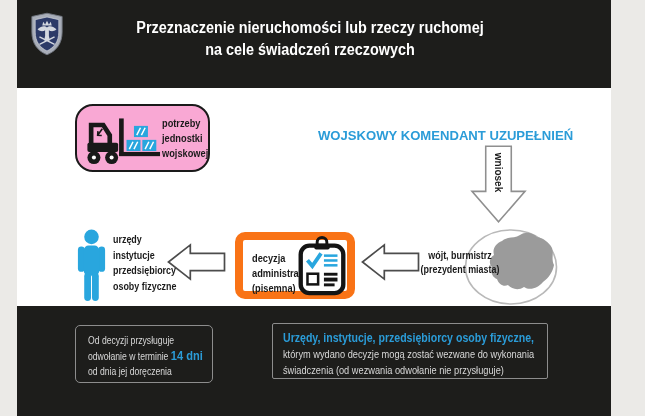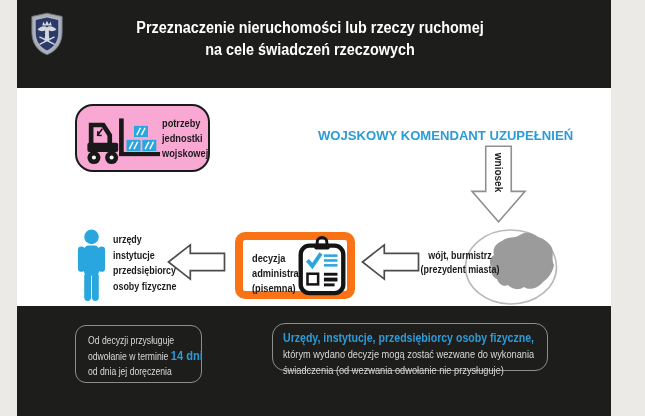--- a/index.html
+++ b/index.html
@@ -55,30 +55,30 @@
     border:8px solid #f97316;border-radius:10px;box-sizing:border-box;
   }
   .decision-box .box-label{position:absolute;left:9px;top:11px;}
   .clipboard{left:297px;top:236px;width:50px;height:60px;}
   .arrow-left-1{left:166px;top:243px;width:60px;height:38px;}
   .person{left:75px;top:228px;width:33px;height:74px;}
   .recipient-label{left:113px;top:232px;font-size:10.5px;font-weight:bold;line-height:15.5px;
     transform:scaleX(0.85);transform-origin:0 0;white-space:nowrap;}
 
   .appeal-box{
-    left:75px;top:325px;width:127px;height:58px;border:1.5px solid #8d8d8d;border-radius:11px;box-sizing:border-box;
+    left:75px;top:325px;width:138px;height:58px;border:1.5px solid #8d8d8d;border-radius:5px;box-sizing:border-box;
   }
   .appeal-text{position:absolute;left:12px;top:7px;width:160px;color:#d8d8d8;font-size:10.5px;
     transform:scaleX(0.82);transform-origin:0 0;white-space:nowrap;}
   .appeal-text .row{height:15px;line-height:15px;}
   .appeal-text .row.mid{height:16px;line-height:16px;}
   .hl{color:#2b9cd8;font-weight:bold;font-size:13.5px;}
 
   .duty-box{
-    left:272px;top:323px;width:276px;height:48px;border:1.5px solid #8d8d8d;border-radius:13px;box-sizing:border-box;
+    left:272px;top:323px;width:276px;height:56px;border:1.5px solid #8d8d8d;border-radius:2px;box-sizing:border-box;
   }
   .duty-text{position:absolute;left:10px;top:6px;width:300px;
     transform:scaleX(0.88);transform-origin:0 0;white-space:nowrap;}
   .duty-title{color:#2b9cd8;font-weight:bold;font-size:12px;line-height:17px;}
   .duty-line{color:#d8d8d8;font-size:10.5px;line-height:15.5px;}
 </style>
 </head>
 <body>
 
 <div class="stage">

